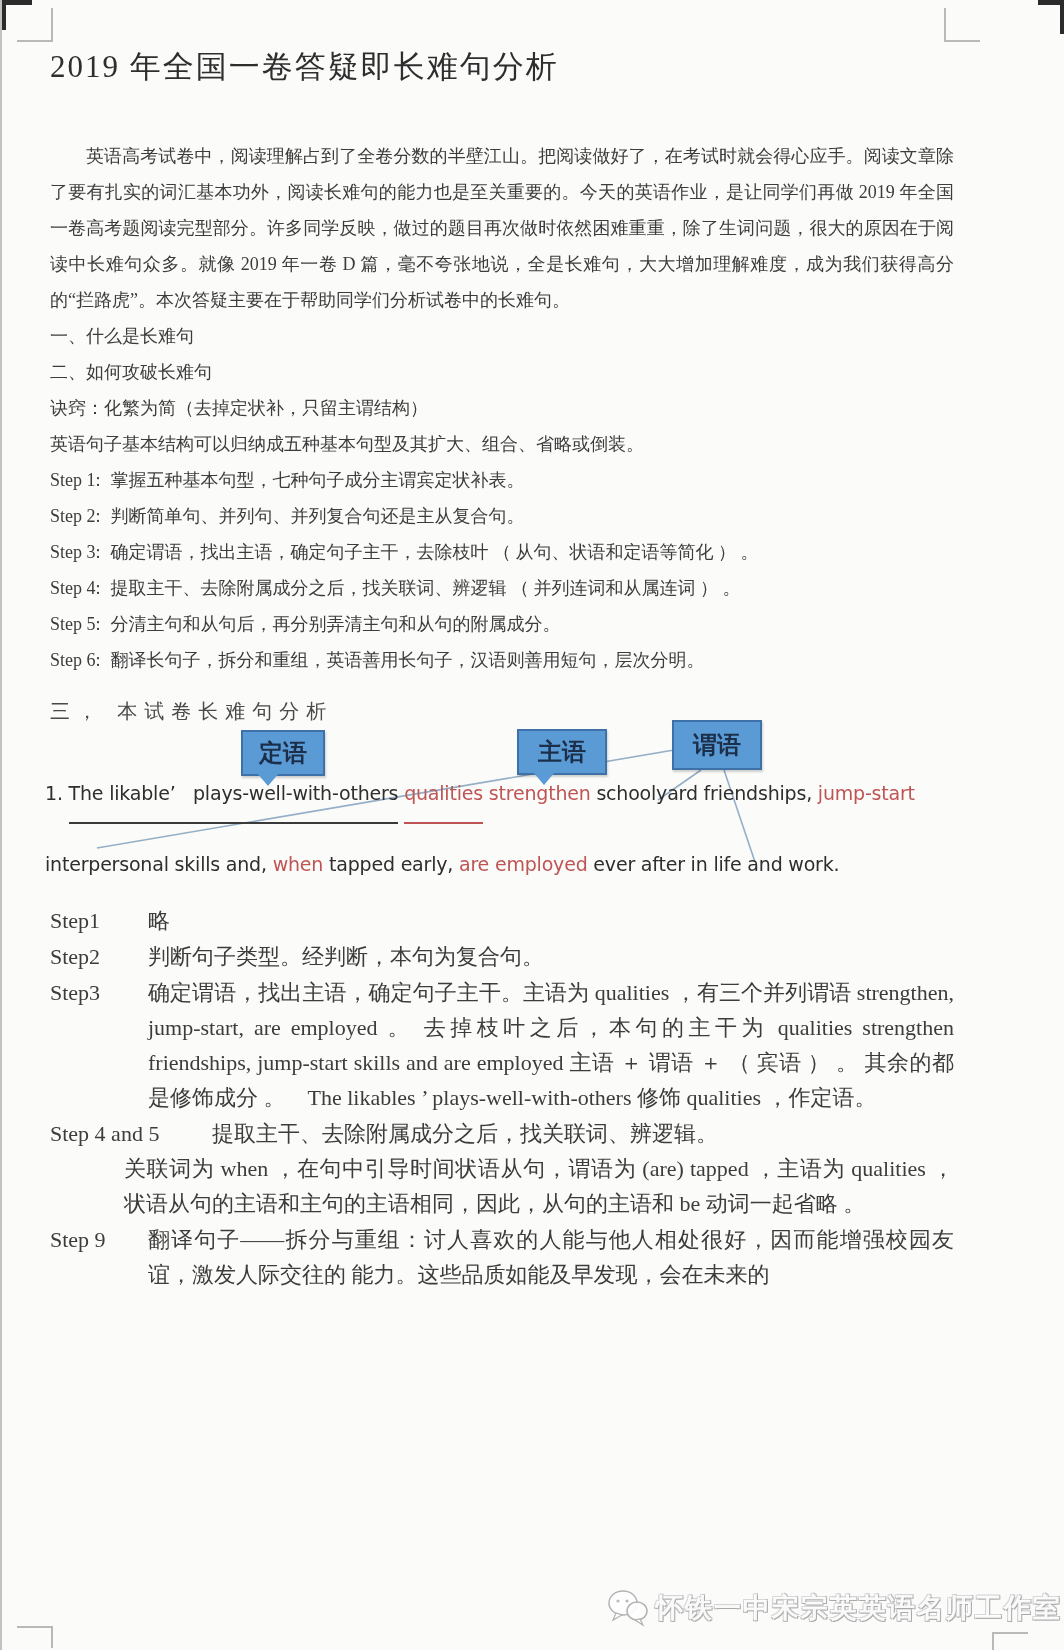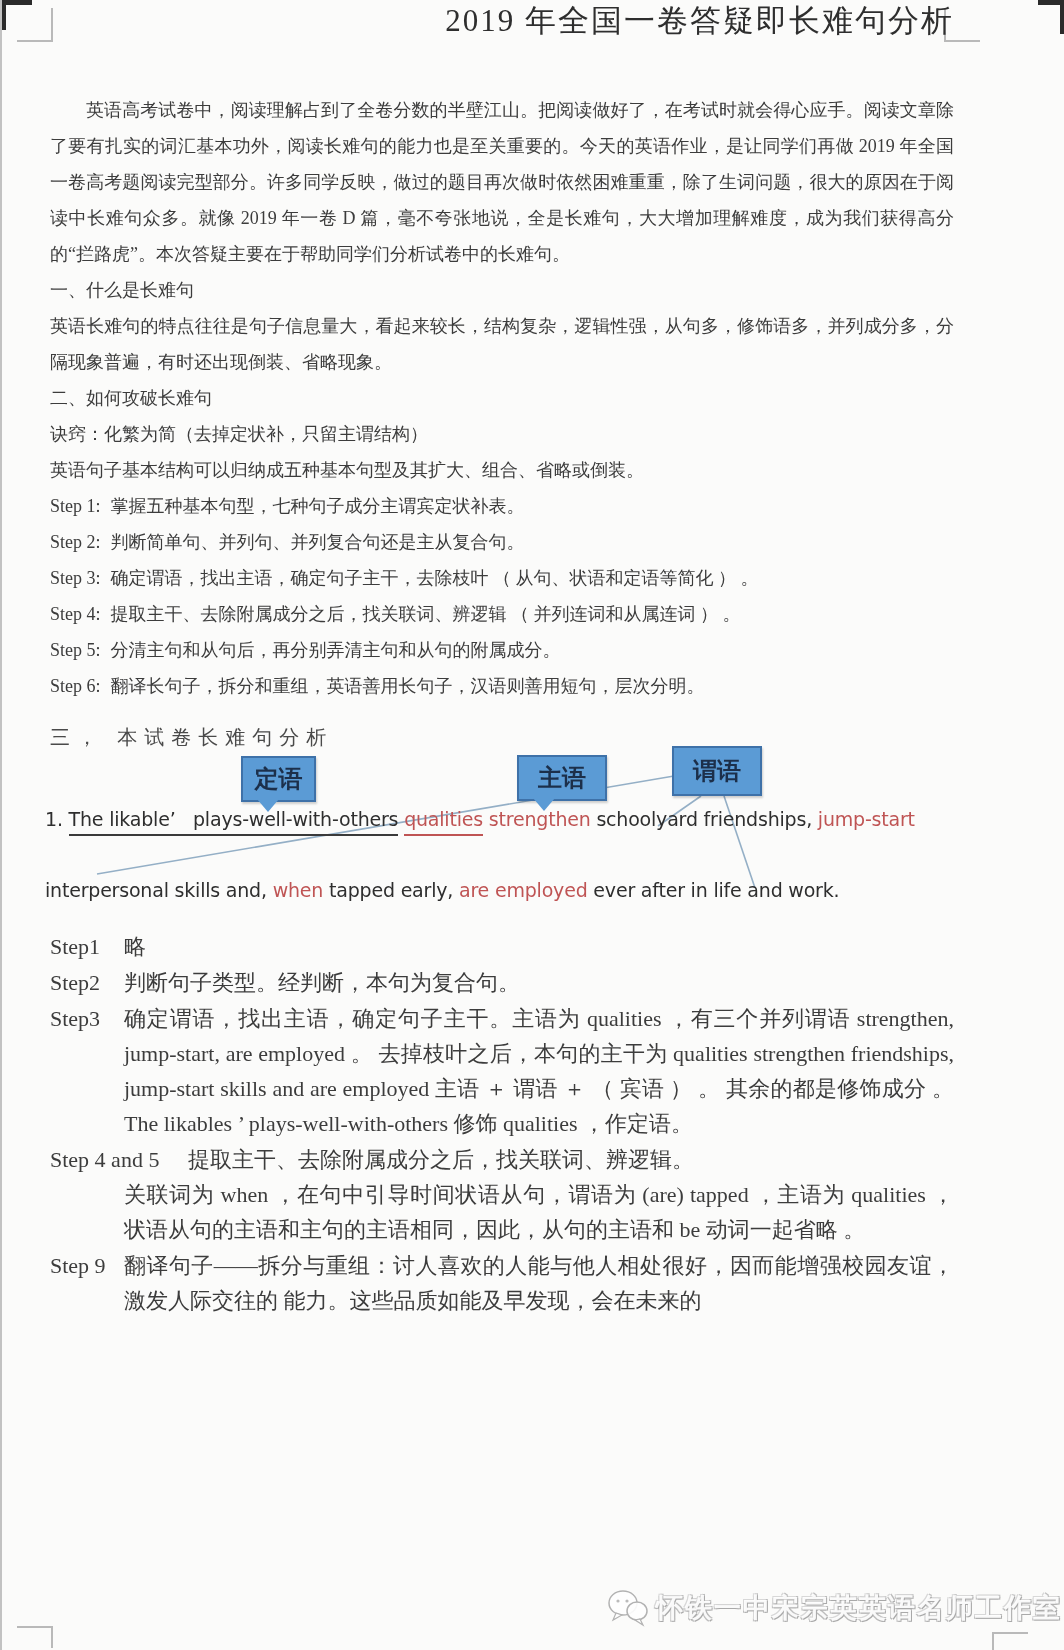--- a/index.html
+++ b/index.html
@@ -18,21 +18,21 @@
   .edge-top-right:after { content:""; position:absolute; right:0; top:0; width:4px; height:34px; background:#2b2b2b; }
   
   .mark { position:absolute; }
   .mark-tl { left:15px; top:8px;  width:36px; height:34px; border-right:2px solid #b9b9b9; border-bottom:2px solid #b9b9b9; }
   .mark-tr { right:84px; top:8px; width:36px; height:34px; border-left:2px solid #b9b9b9; border-bottom:2px solid #b9b9b9; }
   .mark-bl { left:15px; bottom:2px; width:36px; height:22px; border-right:2px solid #b9b9b9; border-top:2px solid #b9b9b9; }
   .mark-br { right:36px; bottom:0px; width:36px; height:18px; border-left:2px solid #b9b9b9; border-top:2px solid #b9b9b9; }
 
   .doc { position:relative; padding:0 110px 0 48px; }
   .title {
-    height:46px; text-align:right;
+    margin-top:46px; height:46px; text-align:left;
     font-size:31px; letter-spacing:2px; color:#2e2e2e; font-weight:400;
   }
   .body-text { font-size:18px; line-height:36px; text-align:justify; text-justify:inter-ideograph; }
   .intro { margin-top:46px; text-indent:2em; }
   .line { font-size:18px; line-height:36px; text-align:justify; }
   .step-label { margin-right:10px; font-family:"Liberation Serif",serif; }
 
   
   .sec3 {
     margin-top:20px; height:28px;
@@ -52,26 +52,26 @@
     position:absolute; bottom:-12px; width:0; height:0;
     border-left:11px solid transparent; border-right:11px solid transparent;
     border-top:13px solid #5b9bd5;
   }
   .hand {
     position:absolute; white-space:nowrap;
     font-family:"DejaVu Sans",sans-serif; font-size:19px; letter-spacing:-0.2px; color:#2e2e2e;
   }
   .seg { white-space:pre-wrap; }
   .seg-red { color:#bf5454; }
-  .seg-u { border-bottom:2px solid #3a3a3a; padding-bottom:4px; }
+  .seg-u { border-bottom:2px solid #3a3a3a; padding-bottom:18px; }
   .seg-red.seg-u { border-bottom-color:#bf5454; }
 
   
   .analysis { font-size:22px; line-height:35px; }
-  .arow { display:flex; margin-top:1px; }
+  .arow { display:flex; margin-top:1px;gap:24px; }
   .alabel { flex:none; width:74px; }
   .alabel-wide { flex:none; width:138px; }
   .abody { flex:1; text-align:justify; text-justify:inter-ideograph; }
   .adetail { margin-left:74px; text-align:justify; text-justify:inter-ideograph; }
 
   
   .watermark {
     position:absolute; left:604px; top:1588px; display:flex; align-items:center;
     pointer-events:none;
   }
@@ -95,21 +95,20 @@
   <div class="mark mark-bl"></div>
   <div class="mark mark-br"></div>
 
   <div class="doc">
 
     <div class="title">2019 年全国一卷答疑即长难句分析</div>
 
     <p class="body-text intro">英语高考试卷中，阅读理解占到了全卷分数的半壁江山。把阅读做好了，在考试时就会得心应手。阅读文章除了要有扎实的词汇基本功外，阅读长难句的能力也是至关重要的。今天的英语作业，是让同学们再做 2019 年全国一卷高考题阅读完型部分。许多同学反映，做过的题目再次做时依然困难重重，除了生词问题，很大的原因在于阅读中长难句众多。就像 2019 年一卷 D 篇，毫不夸张地说，全是长难句，大大增加理解难度，成为我们获得高分的“拦路虎”。本次答疑主要在于帮助同学们分析试卷中的长难句。</p>
 
     <p class="line">一、什么是长难句</p>
-    <p class="body-text">英语长难句的特点往往是句子信息量大，看起来较长，结构复杂，逻辑性强，从句多，修饰语多，并列成分多，分隔现象普遍，有时还出现倒装、省略现象。</p>
 
     <p class="line">二、如何攻破长难句</p>
     <p class="line">诀窍：化繁为简（去掉定状补，只留主谓结构）</p>
     <p class="line">英语句子基本结构可以归纳成五种基本句型及其扩大、组合、省略或倒装。</p>
 
     <p class="line"><span class="step-label">Step 1:</span><span>掌握五种基本句型，七种句子成分主谓宾定状补表。</span></p>
     <p class="line"><span class="step-label">Step 2:</span><span>判断简单句、并列句、并列复合句还是主从复合句。</span></p>
     <p class="line"><span class="step-label">Step 3:</span><span>确定谓语，找出主语，确定句子主干，去除枝叶 （ 从句、状语和定语等简化 ） 。</span></p>
     <p class="line"><span class="step-label">Step 4:</span><span>提取主干、去除附属成分之后，找关联词、辨逻辑 （ 并列连词和从属连词 ） 。</span></p>
     <p class="line"><span class="step-label">Step 5:</span><span>分清主句和从句后，再分别弄清主句和从句的附属成分。</span></p>
@@ -117,21 +116,21 @@
 
     <div class="sec3">三， 本试卷长难句分析</div>
 
     <div class="figure">
       <svg class="leader-svg" width="1064" height="176">
         <line x1="672" y1="24" x2="95" y2="122" stroke="#94afc6" stroke-width="1.6"></line>
         <line x1="699" y1="44" x2="656" y2="74" stroke="#94afc6" stroke-width="1.6"></line>
         <line x1="722" y1="44" x2="753" y2="136" stroke="#94afc6" stroke-width="1.6"></line>
       </svg>
 
-      <div class="callout" style="left:239px; top:4px; width:75px; height:46px;">
+      <div class="callout" style="left:239px; top:4px; width:84px; height:46px;">
         <span>定语</span>
         <span class="notch" style="left:14px;"></span>
       </div>
       <div class="callout" style="left:515px; top:3px; width:90px; height:46px;">
         <span>主语</span>
         <span class="notch" style="left:14px;"></span>
       </div>
       <div class="callout" style="left:670px; top:-6px; width:90px; height:50px;text-align:center;">
         <span>谓语</span>
       </div>

